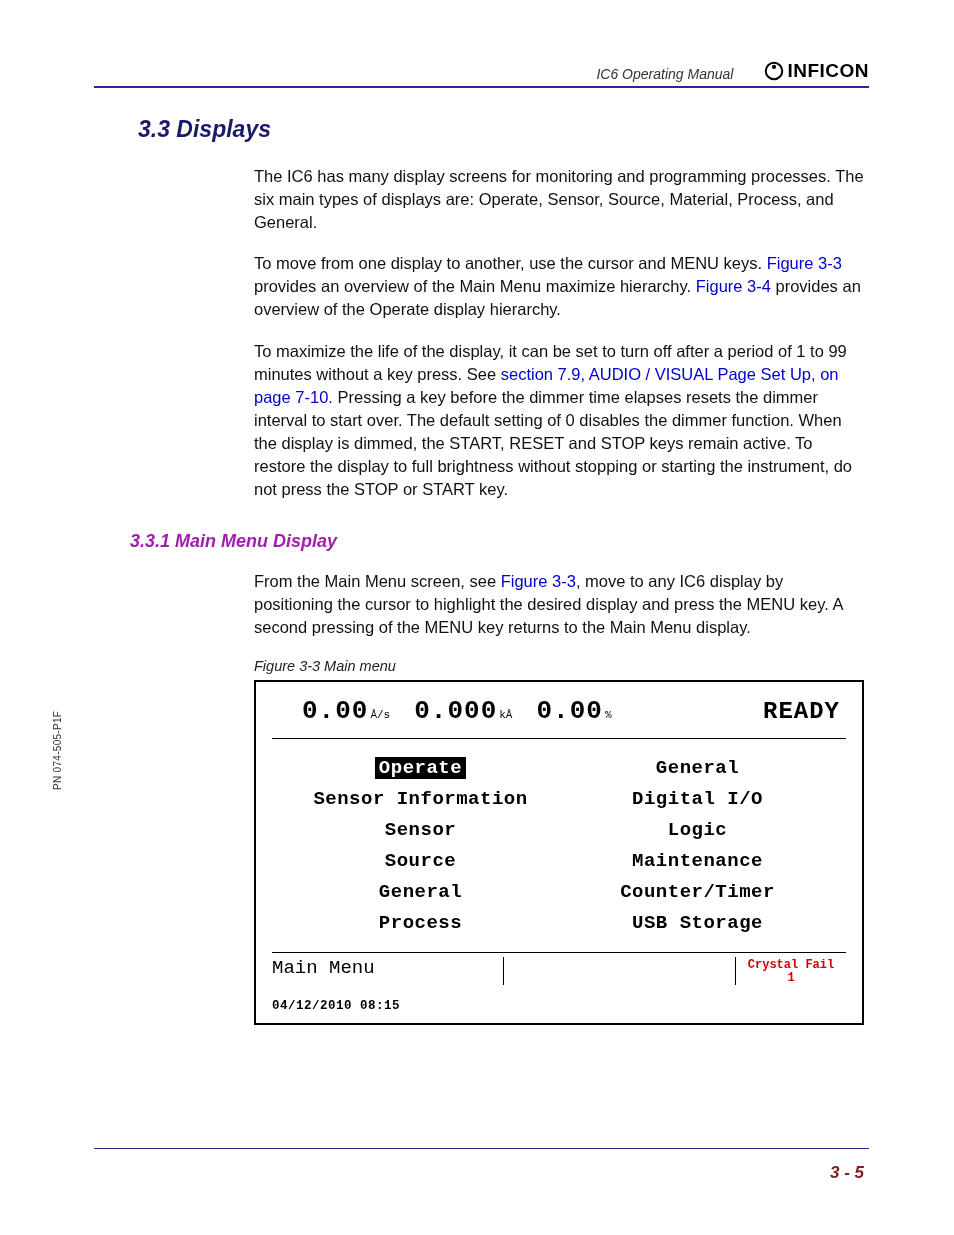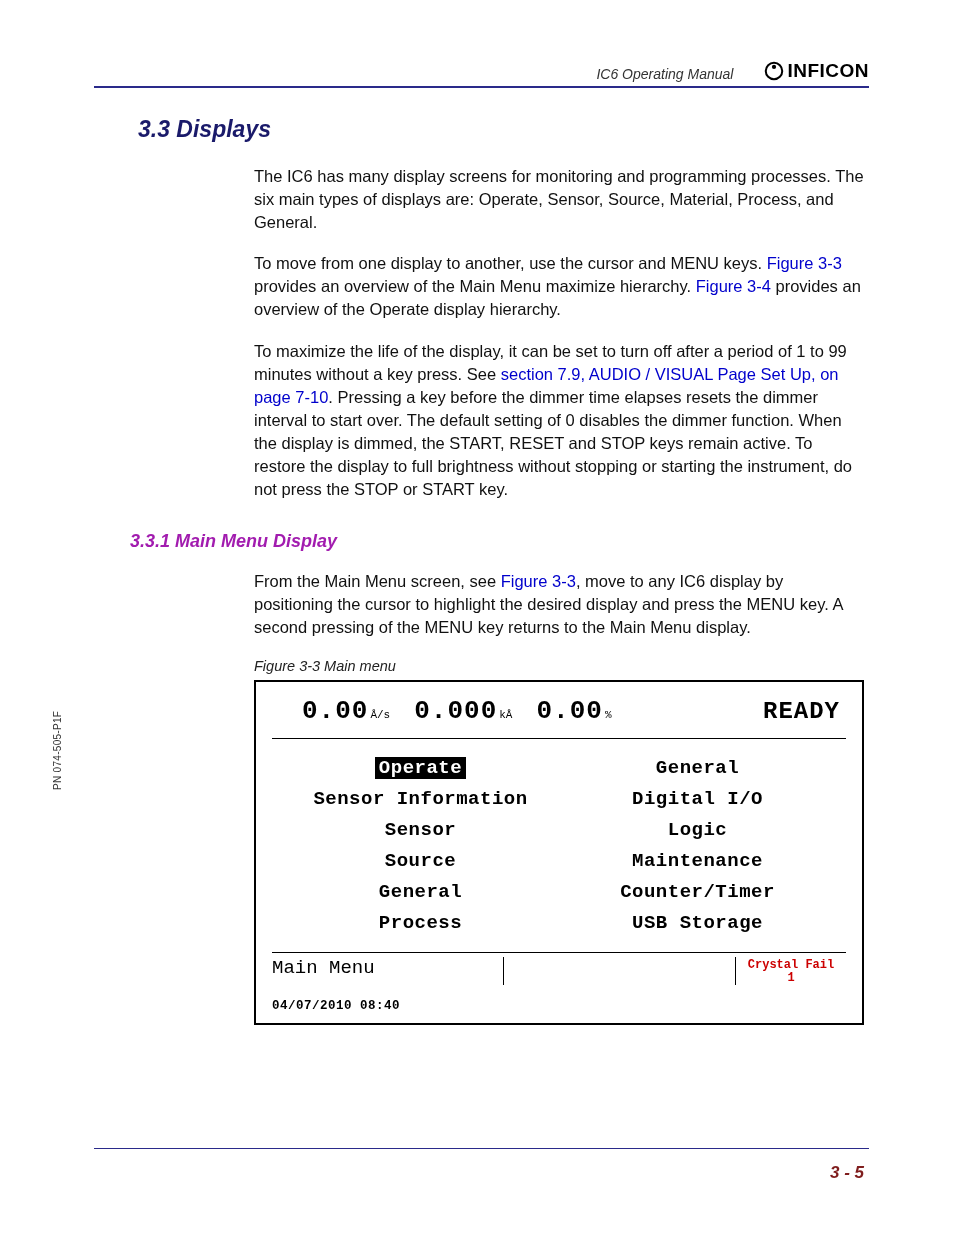--- a/index.html
+++ b/index.html
@@ -247,20 +247,20 @@
     </div>
 
     <div class="status-row">
       <div class="status-left">Main Menu</div>
       <div class="status-mid"></div>
       <div class="status-right">
         <div>Crystal Fail</div>
         <div>1</div>
       </div>
     </div>
-    <div class="datetime">04/07/2010  08:40</div>
+    <div class="datetime">04/12/2010  08:15</div>
   </div>
 
 </div>
 
 <div class="side-pn">PN 074-505-P1F</div>
 <div class="footer-line"></div>
 <div class="page-num">3 - 5</div>
 
 </body></html>

